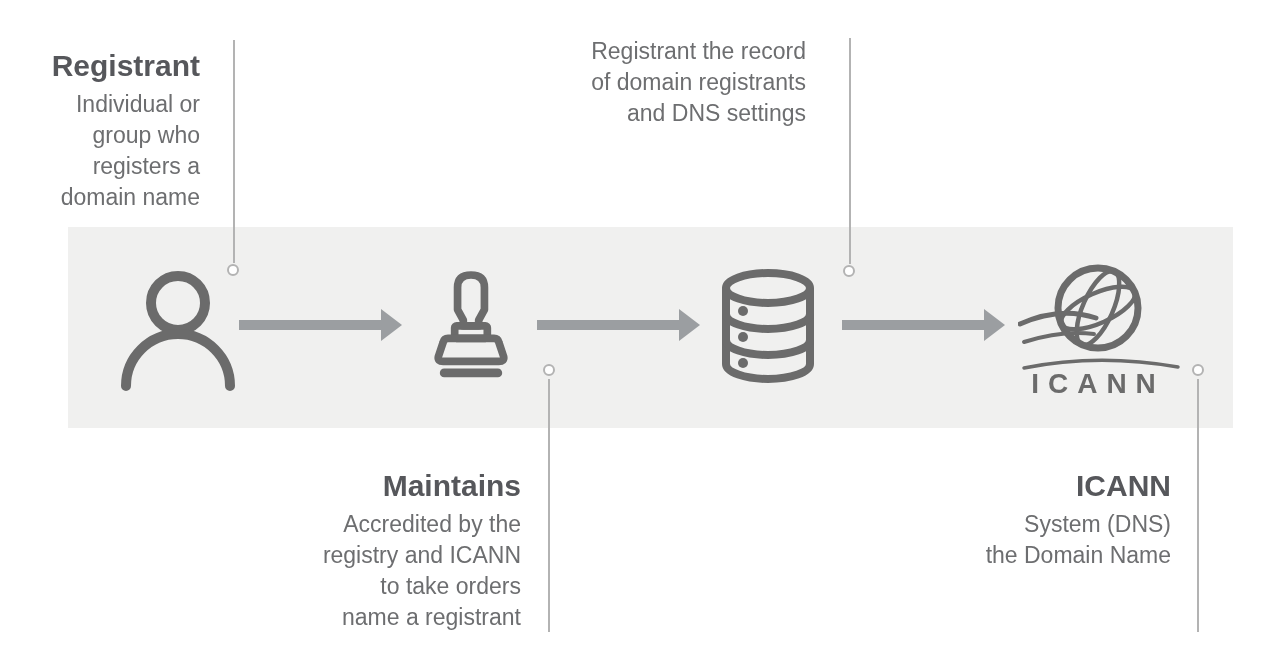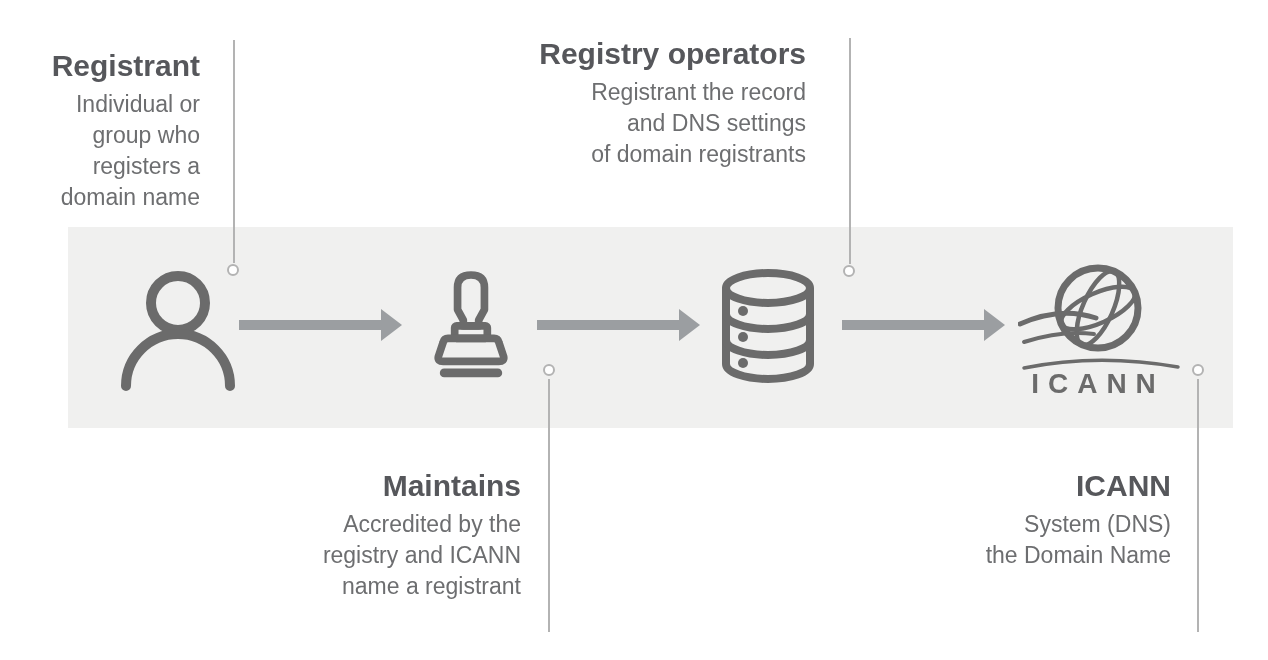--- a/index.html
+++ b/index.html
@@ -146,30 +146,30 @@
 
   <div class="label-block" style="right:1068px; top:48px; width:240px;">
     <div class="label-title">Registrant</div>
     <div class="label-line">Individual or</div>
     <div class="label-line">group who</div>
     <div class="label-line">registers a</div>
     <div class="label-line">domain name</div>
   </div>
 
   <div class="label-block" style="right:462px; top:36px; width:320px;">
-    <div class="label-title">Registry operators</div>
     <div class="label-line">Registrant the record</div>
+    <div class="label-line">of domain registrants</div>
     <div class="label-line">and DNS settings</div>
-    <div class="label-line">of domain registrants</div>
   </div>
 
   <div class="label-block" style="right:747px; top:468px; width:300px;">
     <div class="label-title">Maintains</div>
     <div class="label-line">Accredited by the</div>
     <div class="label-line">registry and ICANN</div>
+    <div class="label-line">to take orders</div>
     <div class="label-line">name a registrant</div>
   </div>
 
   <div class="label-block" style="right:97px; top:468px; width:300px;">
     <div class="label-title">ICANN</div>
     <div class="label-line">System (DNS)</div>
     <div class="label-line">the Domain Name</div>
   </div>
 
 </div>

